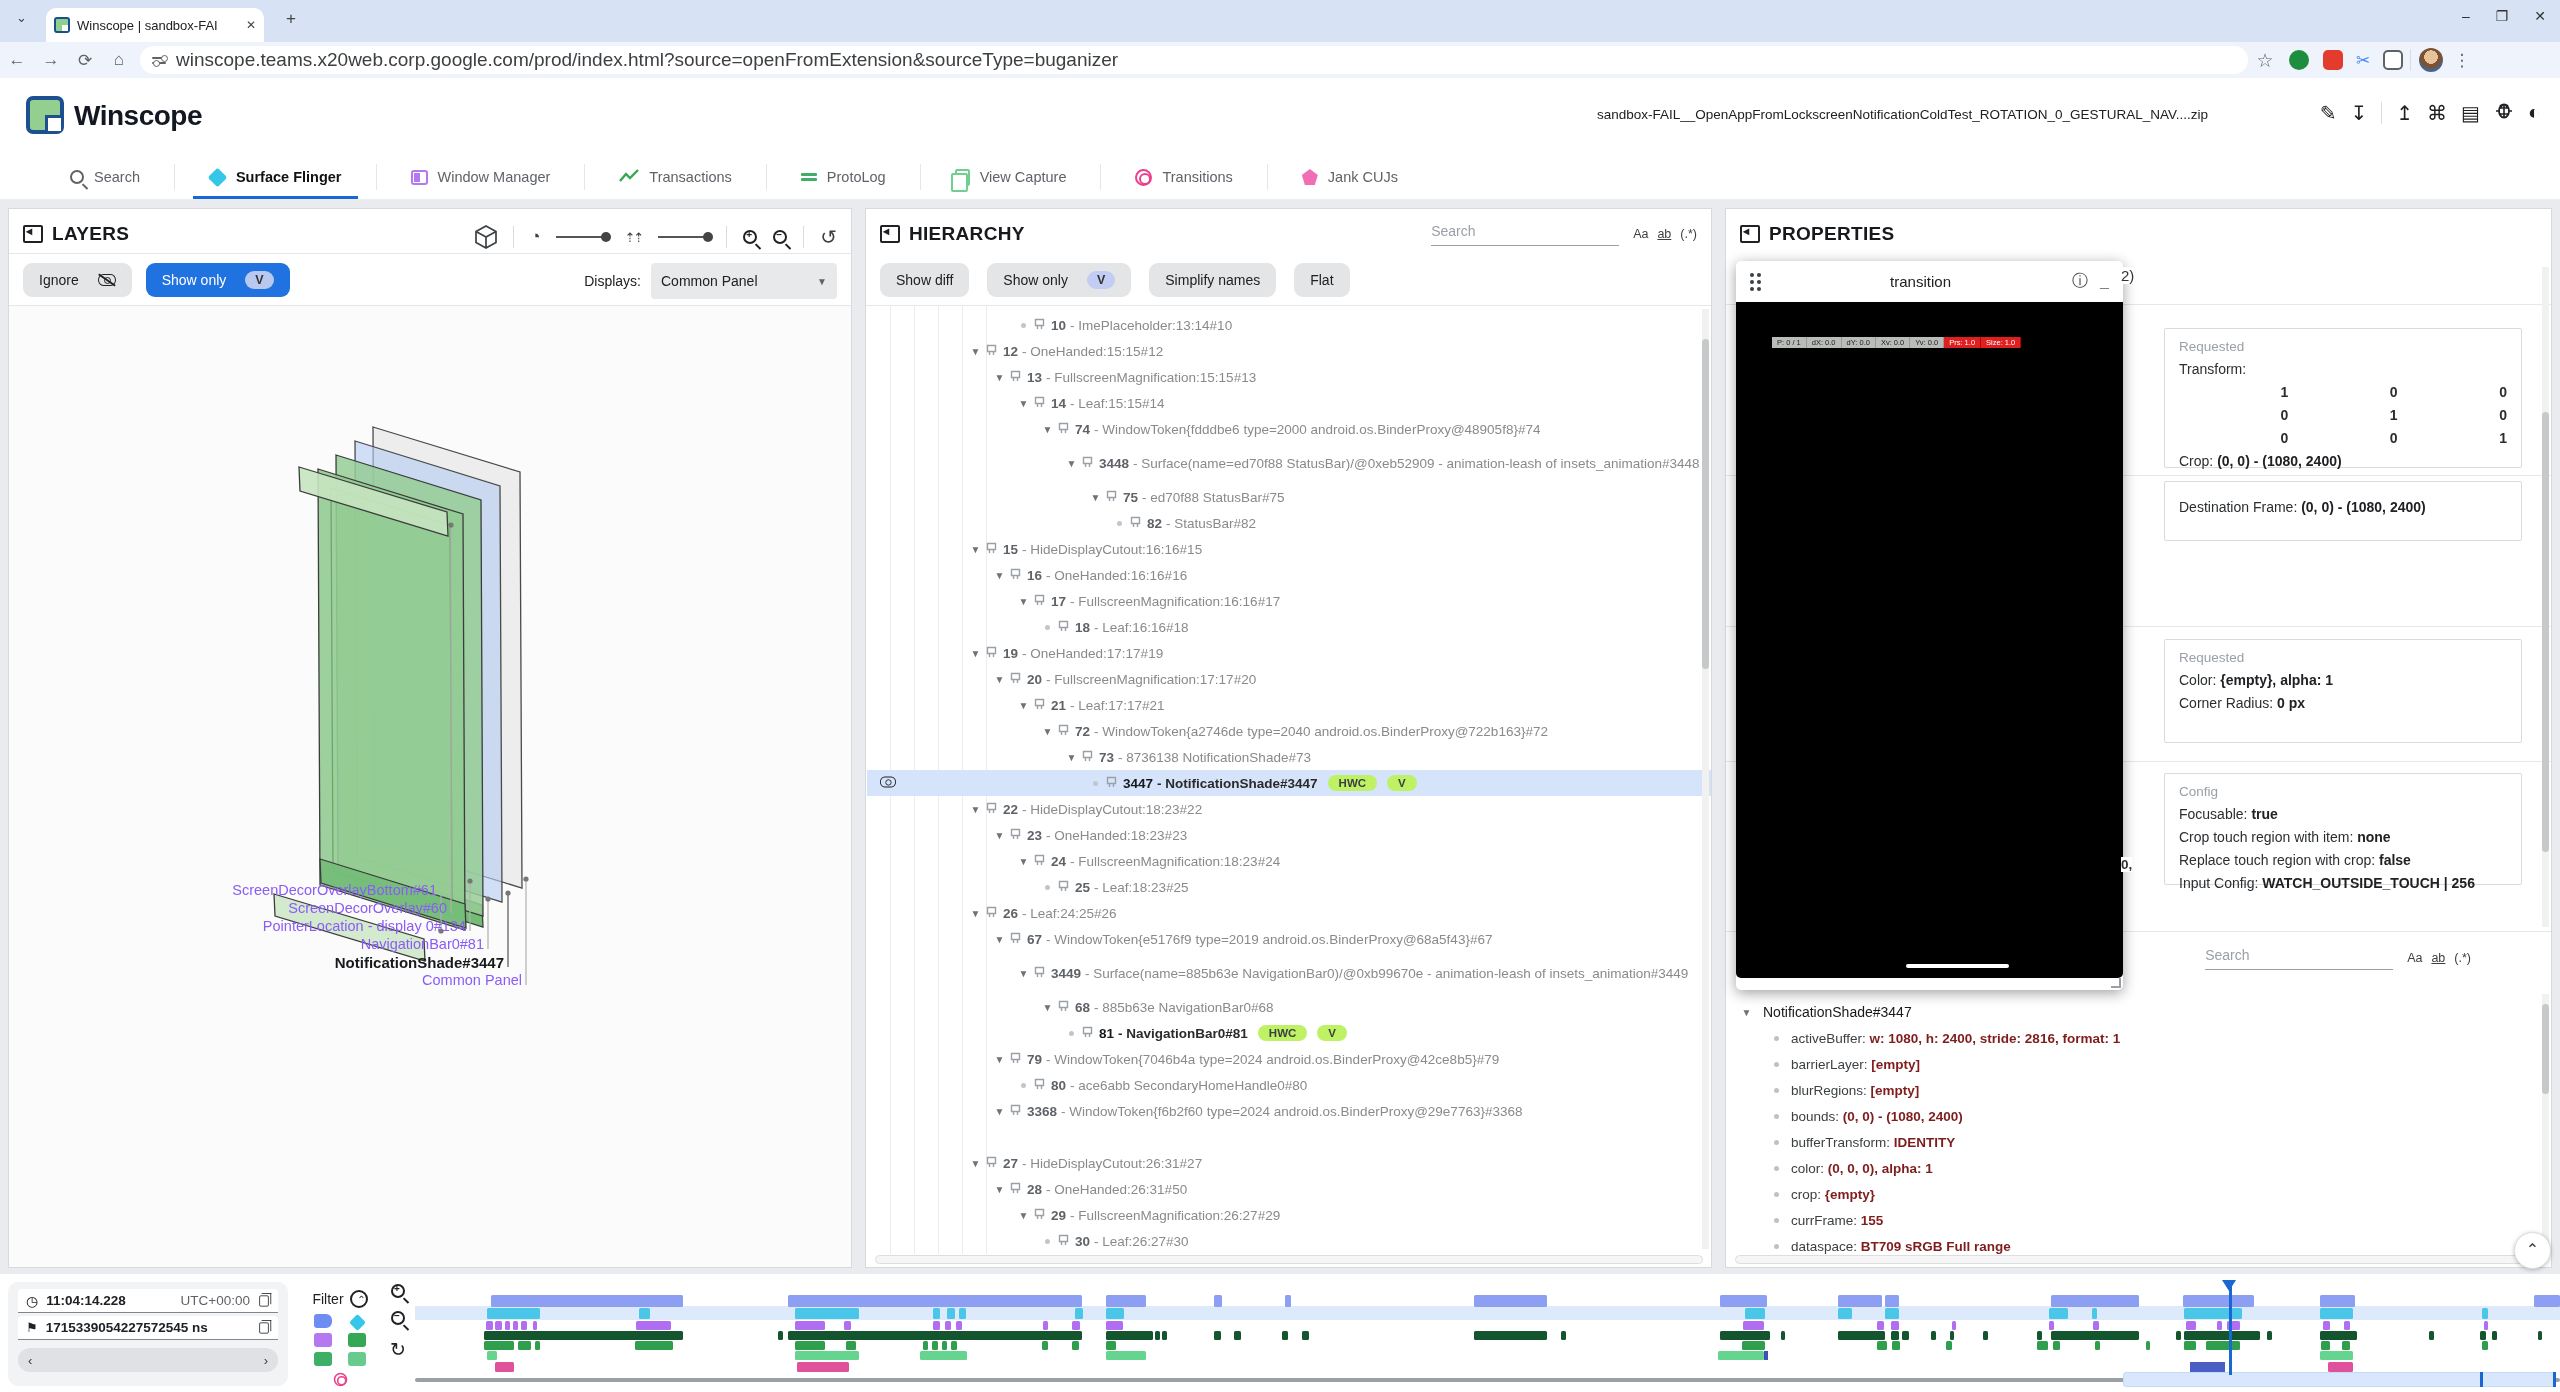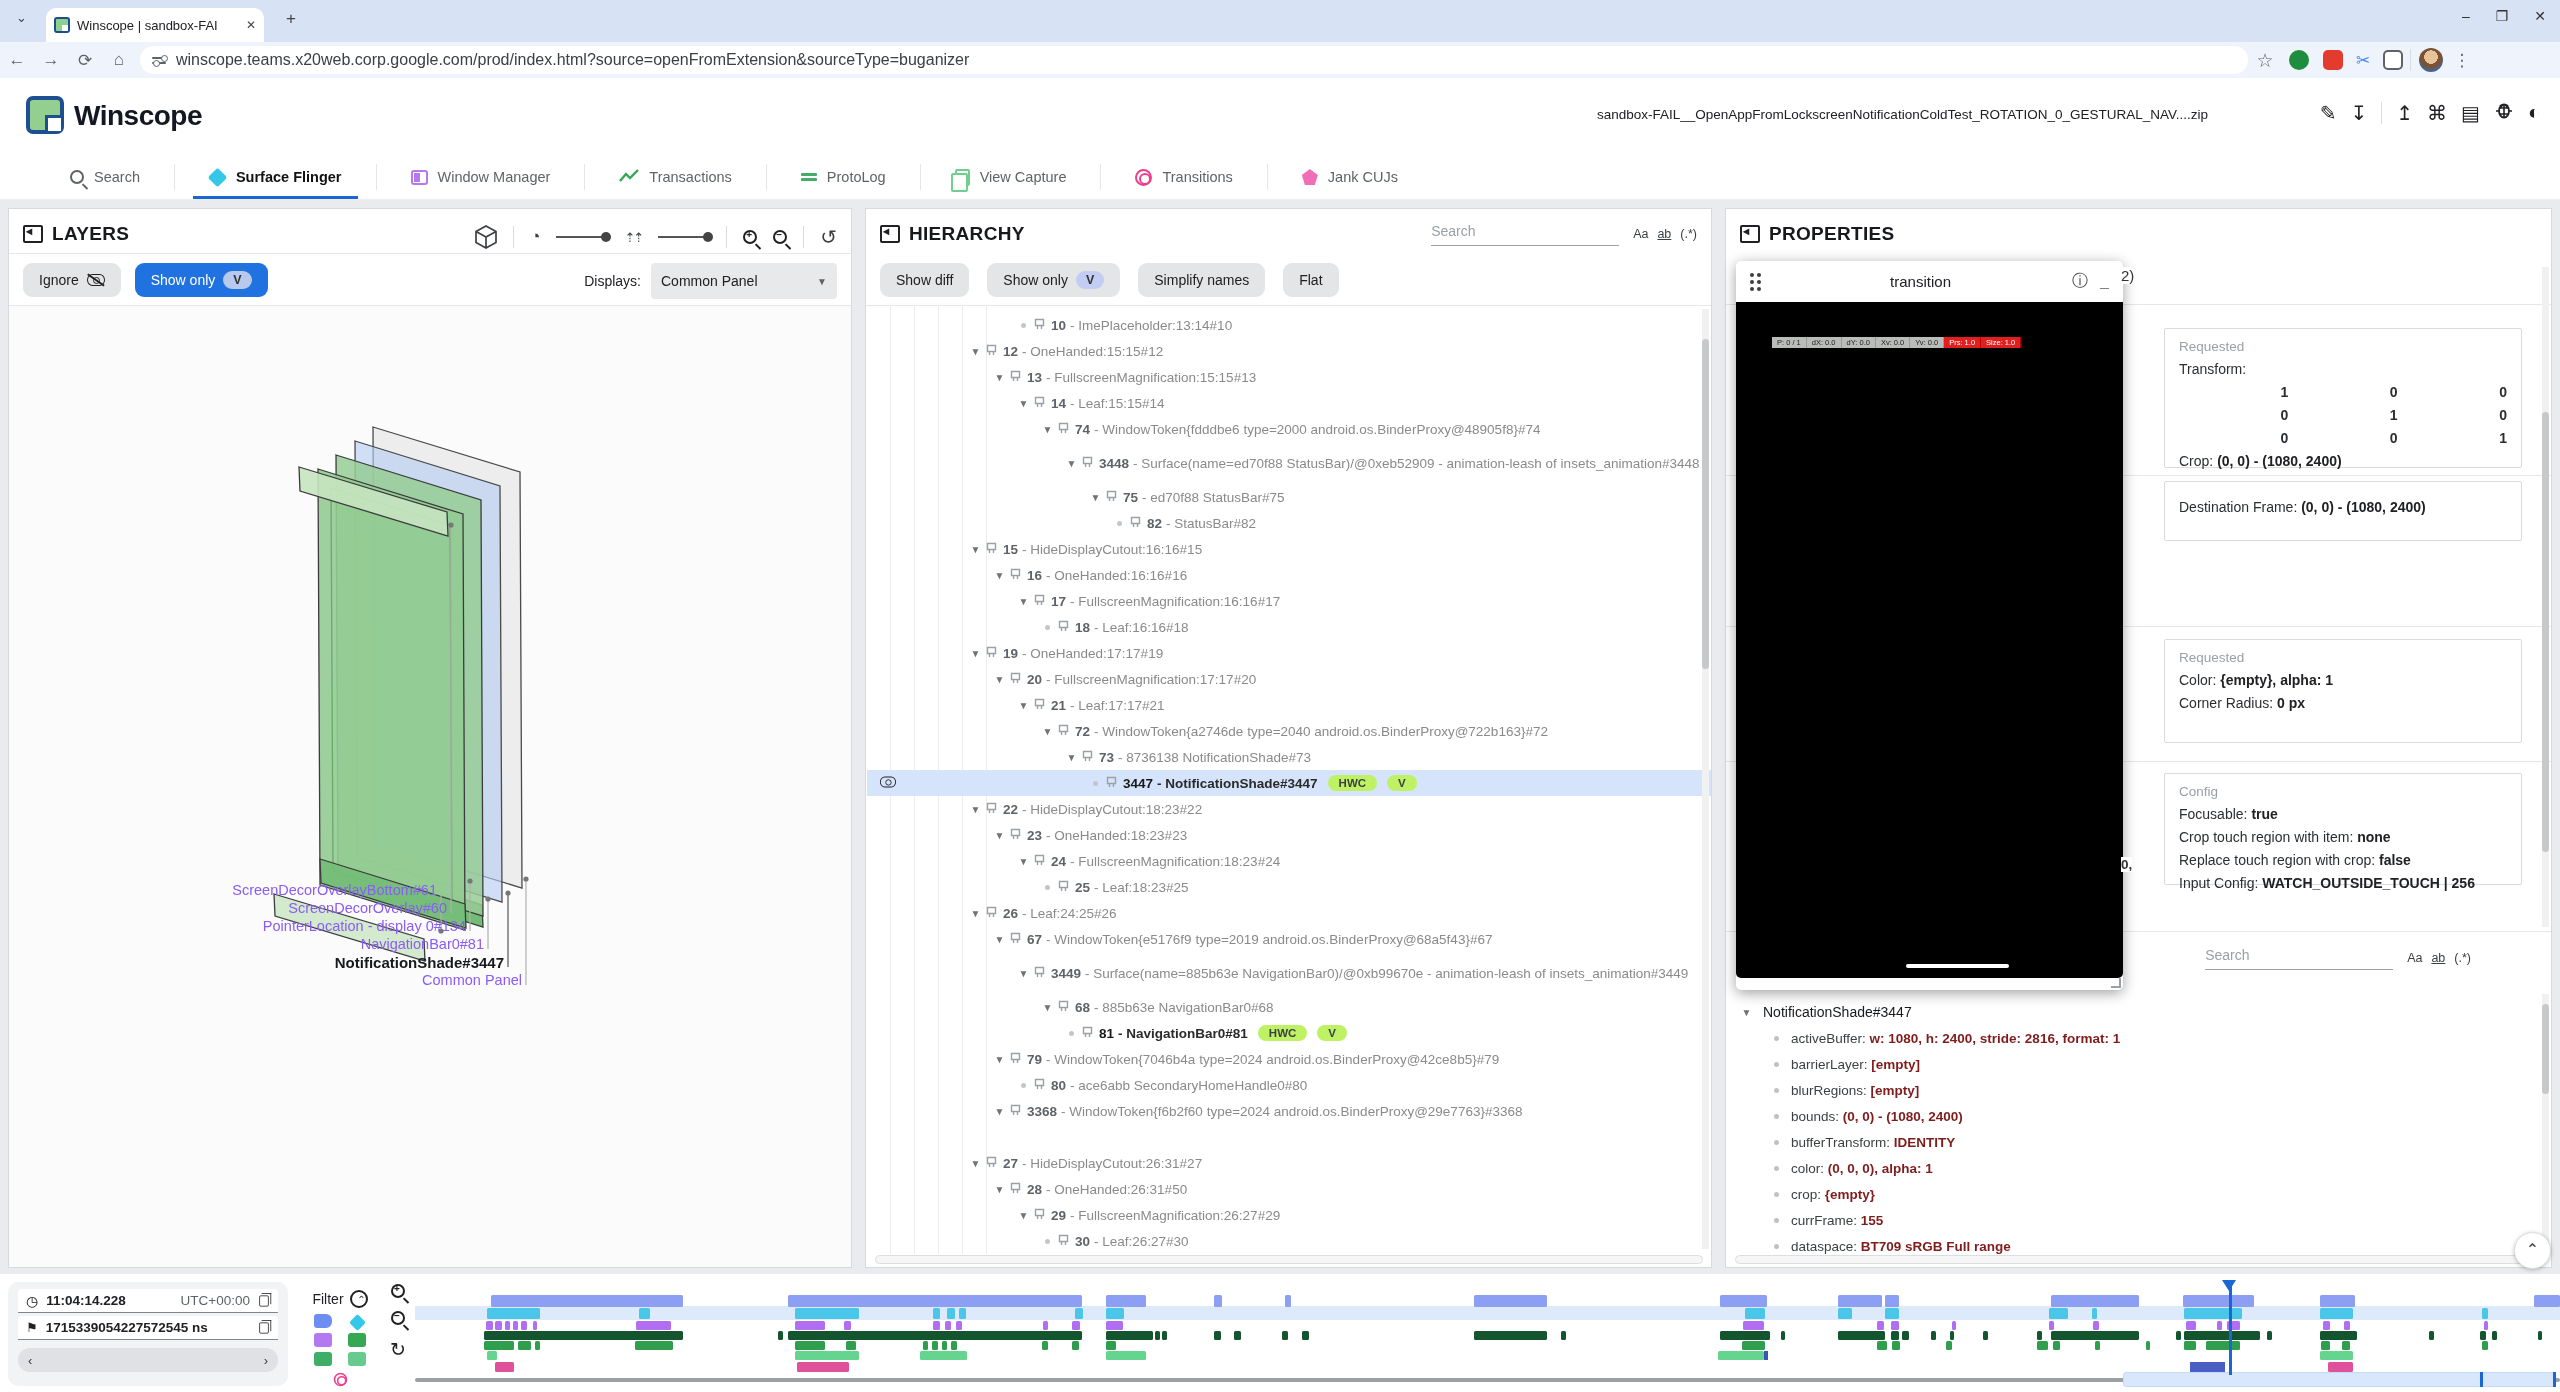--- a/index.html
+++ b/index.html
@@ -9,21 +9,21 @@
   
   #tabstrip { position:absolute; left:0; top:0; width:2560px; height:42px; background:#d8e2f5; }
   #tab { position:absolute; left:46px; top:8px; width:218px; height:34px; background:#fff; border-radius:10px 10px 0 0; display:flex; align-items:center; padding:0 8px; gap:7px; font-size:13px; }
   .tab-title { white-space:nowrap; overflow:hidden; max-width:150px; }
   .favicon { width:16px; height:16px; border:2px solid #1a4f8f; border-radius:3px; background:#8fd08f; position:relative; flex:none; }
   .favicon:after { content:""; position:absolute; right:0; bottom:0; width:6px; height:6px; background:#fff; }
   .tsm { color:#444; font-size:13px; }
   #toolbar { position:absolute; left:0; top:42px; width:2560px; height:36px; background:#eef3fc; display:flex; align-items:center; }
   .tbi { color:#5f6368; font-size:17px; width:34px; text-align:center; flex:none; }
   #urlpill { height:28px; flex:none; width:2108px; background:#fff; border-radius:14px; margin-left:4px; display:flex; align-items:center; padding:0 12px; gap:10px; }
-  #url { font-size:16px; color:#3c4043; white-space:nowrap; }
+  #url { font-size:19px; color:#3c4043; white-space:nowrap; }
   .tune { width:14px; height:10px; position:relative; flex:none; }
   .tune i, .tune em { position:absolute; left:0; width:14px; height:2px; background:#5f6368; border-radius:1px; }
   .tune i { top:2px; } .tune em { top:7px; }
   .tune i:after { content:""; position:absolute; left:9px; top:-2px; width:5px; height:5px; border:1.5px solid #5f6368; border-radius:50%; background:#fff; }
   .tune em:after { content:""; position:absolute; left:1px; top:-2px; width:5px; height:5px; border:1.5px solid #5f6368; border-radius:50%; background:#fff; }
   .extic { width:20px; height:20px; border-radius:5px; flex:none; margin:0 7px; }
   #avatar { width:24px; height:24px; border-radius:50%; background:radial-gradient(circle at 50% 38%, #e8c39a 0 35%, #7a5236 36% 60%, #49648c 61%); margin:0 8px; flex:none; }
   #wctrl { position:absolute; right:14px; top:8px; display:flex; gap:26px; color:#333; font-size:14px; }
   
   #appheader { position:absolute; left:0; top:78px; width:2560px; height:77px; background:#fff; }
@@ -52,21 +52,21 @@
   .mag { width:14px; height:14px; border:2.2px solid #5f6368; border-radius:50%; position:relative; display:inline-block; }
   .mag:after { content:""; position:absolute; width:2.2px; height:7px; background:#5f6368; left:12px; top:11px; transform:rotate(-45deg); }
   .mag.dark { border-color:#202124; } .mag.dark:after { background:#202124; }
   .mag .sign { position:absolute; left:1px; top:-3px; font-size:10px; font-weight:bold; color:#202124; }
   
   #workspace { position:absolute; left:0; top:200px; width:2560px; height:1080px; background:#e9ebee; }
   .panel { position:absolute; background:#fff; border:1px solid #d7dadd; }
   .panel-title { position:absolute; left:14px; top:14px; display:flex; align-items:center; gap:9px; font-size:19px; font-weight:bold; color:#17191c; letter-spacing:.3px; }
   .collapse-ic { width:20px; height:18px; border:2px solid #202124; border-radius:2px; position:relative; }
   .collapse-ic:after { content:"◂"; position:absolute; left:1px; top:-3px; font-size:12px; color:#202124; }
-  .chip { display:inline-flex; align-items:center; gap:8px; background:#e4e5e7; border-radius:9px; padding:8px 16px; font-size:14px; color:#202124; }
+  .chip { display:inline-flex; align-items:center; gap:19px; background:#e4e5e7; border-radius:9px; padding:8px 16px; font-size:14px; color:#202124; }
   .vchip { background:#c3ccf2; border-radius:11px; padding:2px 10px; font-size:12.5px; font-weight:bold; color:#333; }
   .hdiv { position:absolute; left:0; width:100%; height:1px; background:#e5e7ea; }
   .search-wrap { position:absolute; display:flex; align-items:flex-end; gap:14px; }
   .search-box { border-bottom:1px solid #9aa0a6; width:188px; font-size:14px; color:#9aa0a6; padding-bottom:6px; }
   .search-ops { font-size:12.5px; color:#3c4043; display:flex; gap:9px; align-items:flex-end; padding-bottom:5px; }
   .search-ops .u { text-decoration:underline; }
   
   .eye { width:18px; height:12px; border:1.6px solid #202124; border-radius:60% 60% 60% 60%/100% 100% 100% 100%; position:relative; display:inline-block; }
   .eye:after { content:""; position:absolute; left:5px; top:2px; width:5px; height:5px; border:1.6px solid #202124; border-radius:50%; }
   .eye.slash:before { content:""; position:absolute; left:-2px; top:4px; width:20px; height:1.8px; background:#202124; transform:rotate(35deg); }

